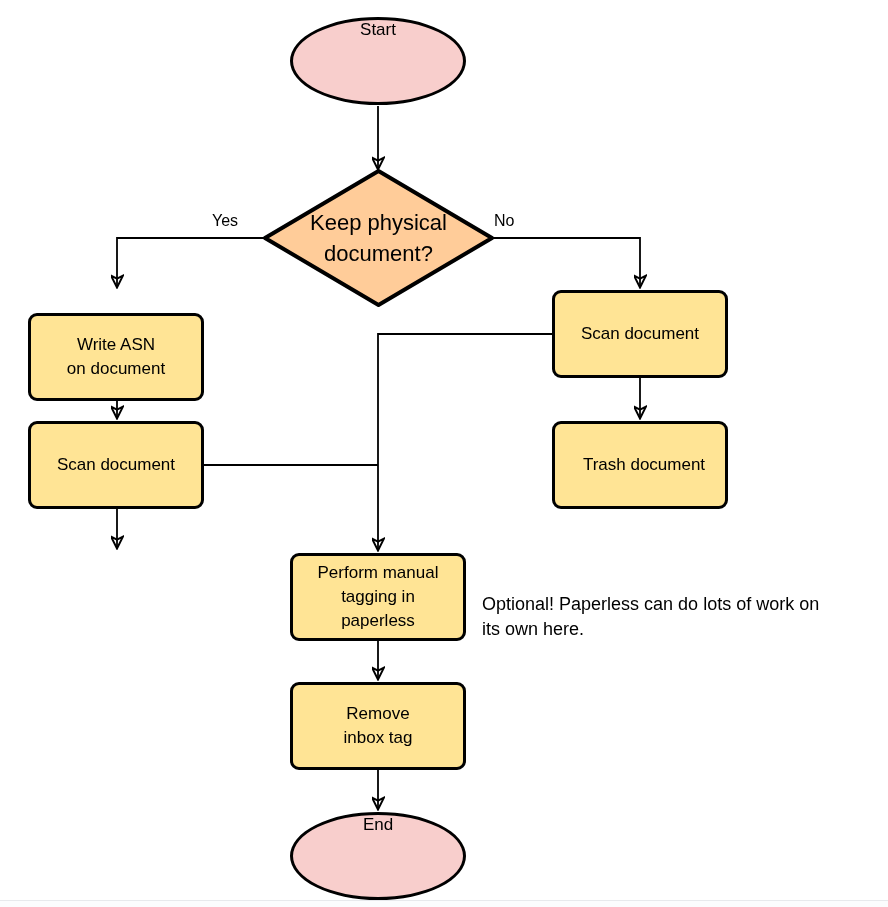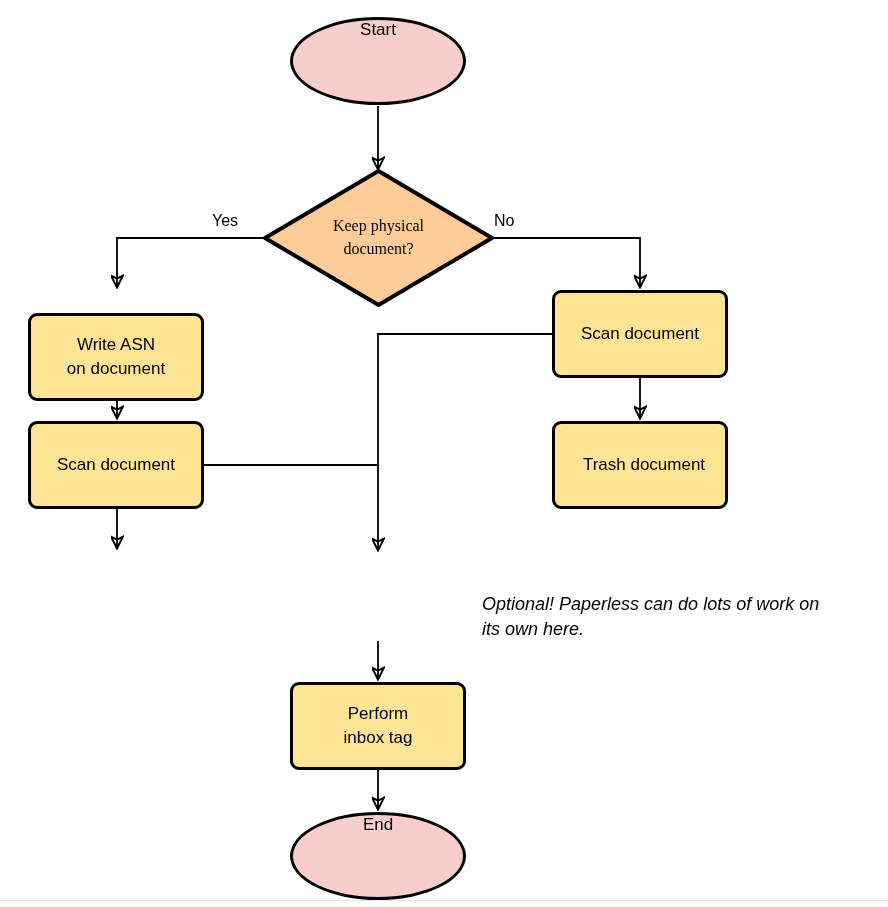--- a/index.html
+++ b/index.html
@@ -76,24 +76,23 @@
   #node-decision .diamond-label {
     position: absolute;
     left: 0;
     top: 0;
     width: 100%;
     height: 100%;
     display: flex;
     align-items: center;
     justify-content: center;
     text-align: center;
-    font-size: 16px;
+    font-size: 22px;
     line-height: 1.42;
     white-space: pre-line;
-    font-family: Liberation Serif, serif;
   }
   
   #node-start      { left: 290px; top: 17px;  }
   #node-write-asn  { left: 28px;  top: 290px; margin-top: 23px; }
   #node-scan-left  { left: 28px;  top: 421px; }
   #node-archive    { left: 28px;  top: 551px; }
   #node-scan-right { left: 552px; top: 290px; }
   #node-trash      { left: 552px; top: 421px; padding-left: 8px; }
   #node-tagging    { left: 290px; top: 553px; }
   #node-remove     { left: 290px; top: 682px; }
@@ -106,21 +105,20 @@
     text-align: center;
   }
   #label-yes { left: 212px; top: 212px; }
   #label-no  { left: 494px; top: 212px; }
   
   #note {
     position: absolute;
     left: 482px;
     top: 592px;
     font-size: 18px;
-    font-style: italic;
     line-height: 1.38;
     white-space: pre-line;
   }
   
   #bottom-edge {
     position: absolute;
     left: 0;
     bottom: 0;
     width: 888px;
     height: 6px;
@@ -174,23 +172,28 @@
 
 
   <div id="node-scan-right" class="process">
     <span>Scan document</span>
   </div>
 
   <div id="node-trash" class="process">
     <span>Trash document</span>
   </div>
 
+  <div id="node-tagging" class="process">
+    <span>Perform manual
+tagging in
+paperless</span>
+  </div>
 
   <div id="node-remove" class="process">
-    <span>Perform
+    <span>Remove
 inbox tag</span>
   </div>
 
   <div id="node-end" class="terminator">
     <span>End</span>
   </div>
 
   <div id="label-yes" class="edge-label">Yes</div>
   <div id="label-no" class="edge-label">No</div>
 

